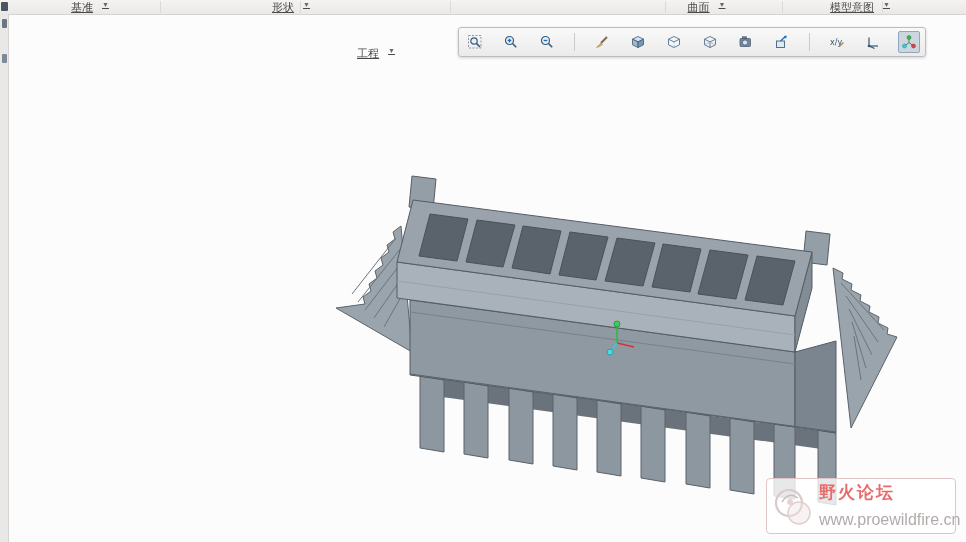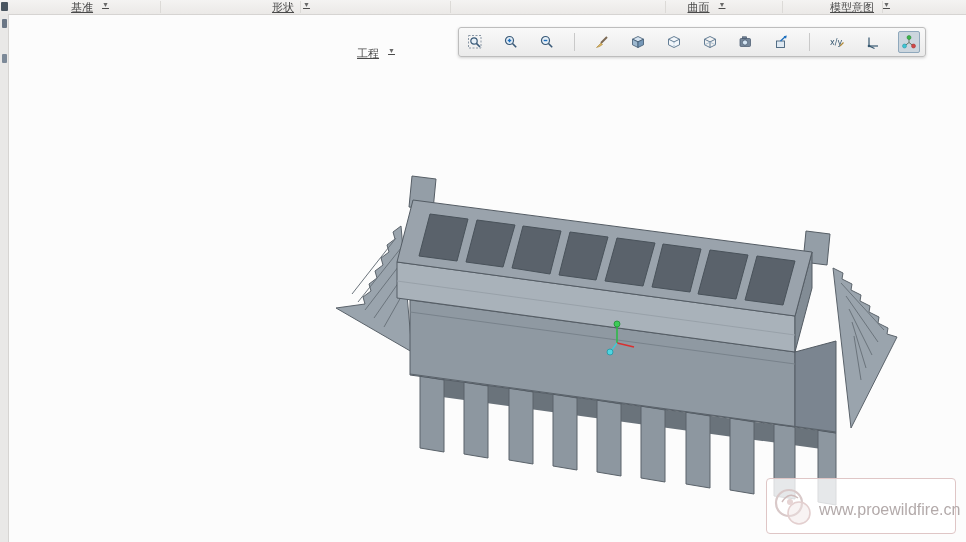--- a/index.html
+++ b/index.html
@@ -276,14 +276,15 @@
   </button>
 </div>
 
 <div class="watermark">
   <svg class="wm-logo" width="48" height="50" viewBox="0 0 48 50">
     <circle cx="19" cy="21" r="13" fill="none" stroke="#d9c9c9" stroke-width="2.2"></circle>
     <circle cx="29" cy="31" r="11" fill="rgba(240,228,228,0.45)" stroke="#e3cfcf" stroke-width="1.6"></circle>
     <path d="M12,20 q7,-11 16,-4" fill="none" stroke="#cfbcbc" stroke-width="1.4"></path>
     <circle cx="20" cy="20" r="3" fill="#e6d4d4"></circle>
   </svg>
+  <div class="wm-title">野火论坛</div>
   <div class="wm-url">www.proewildfire.cn</div>
 </div>
 
 </body></html>

